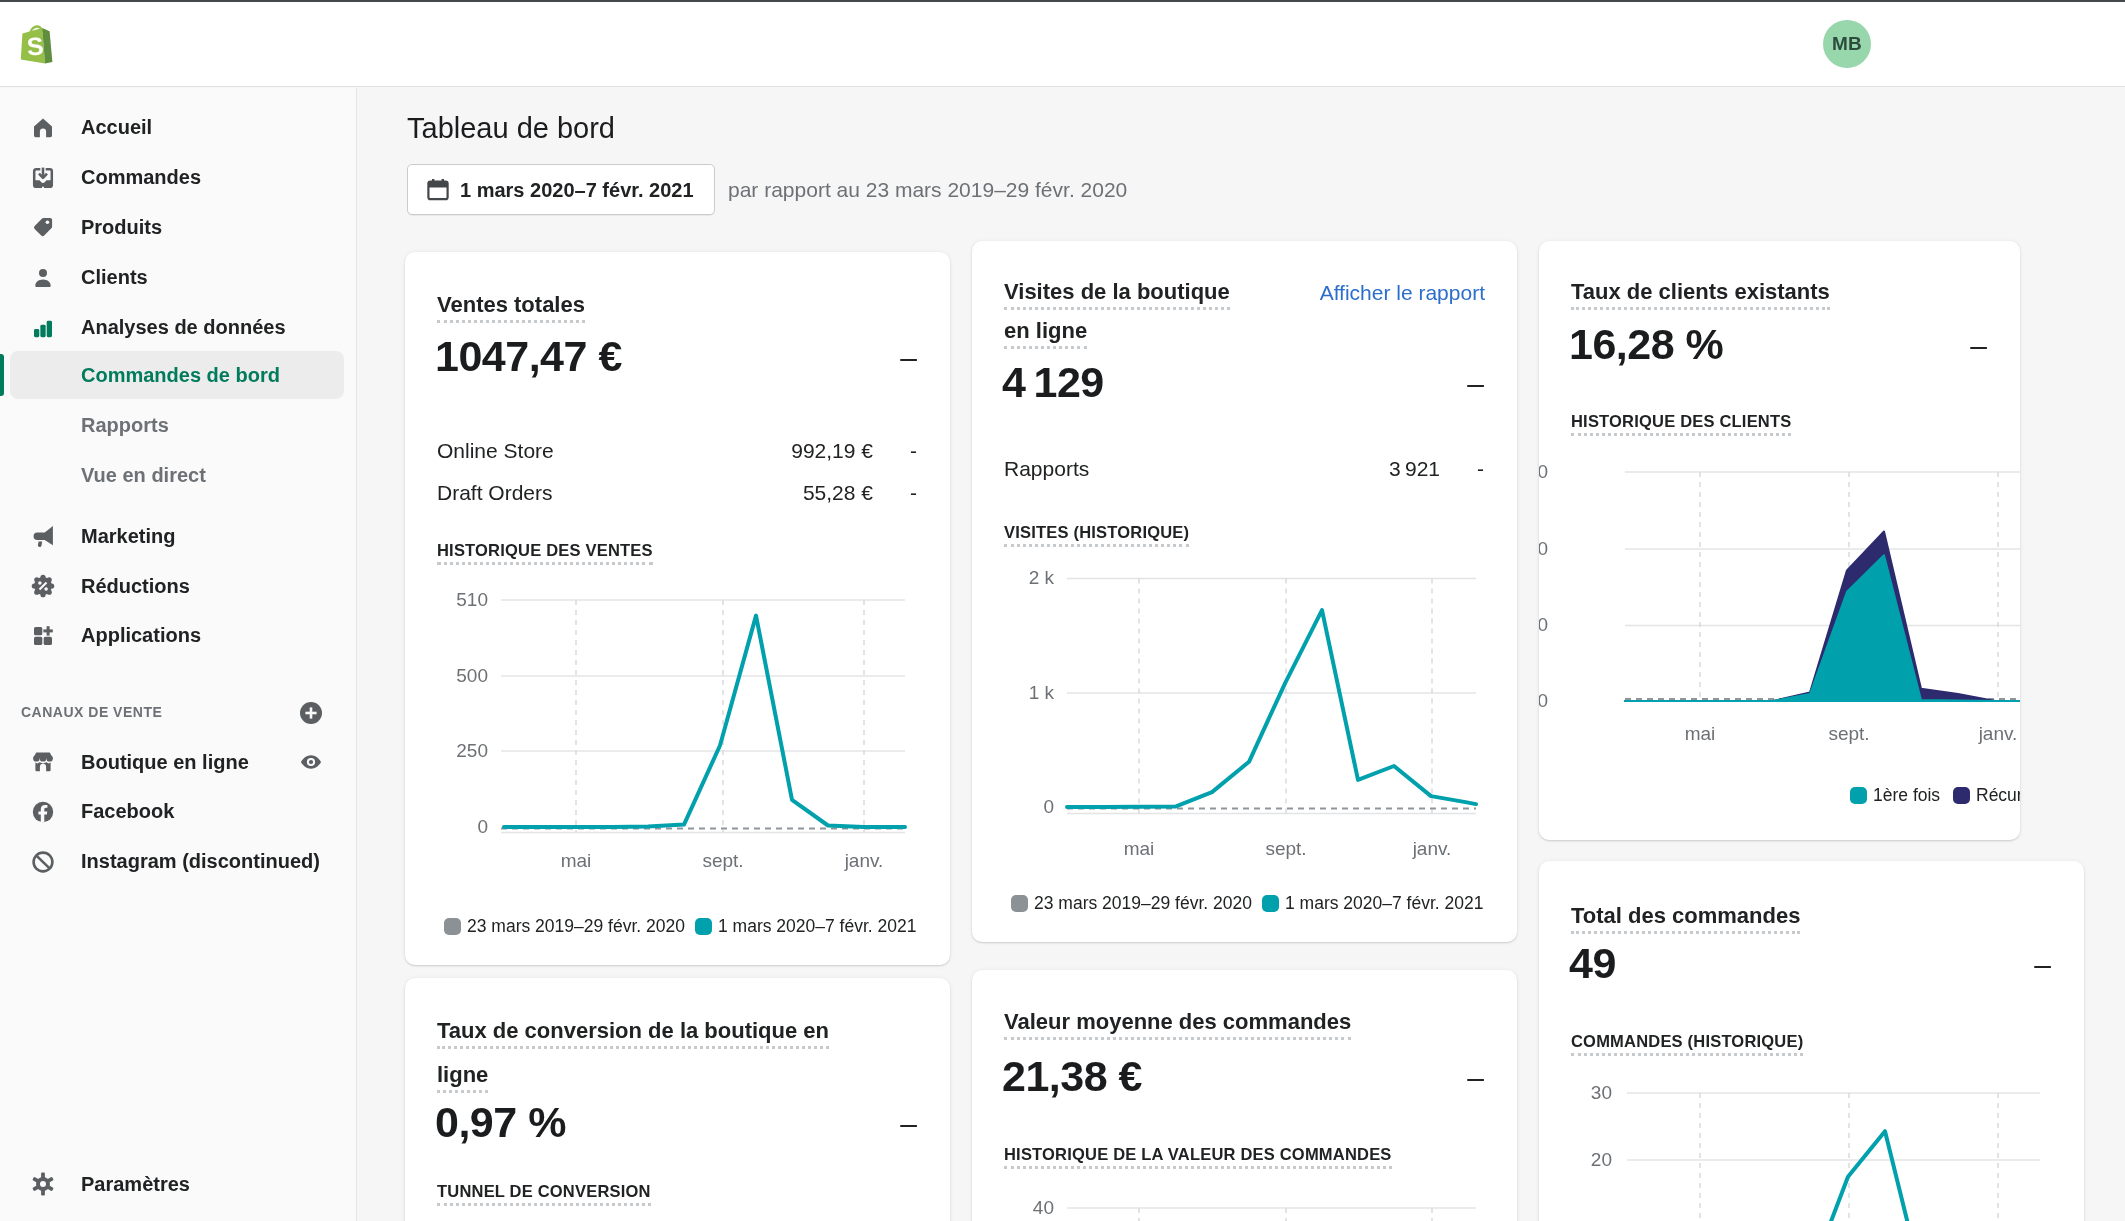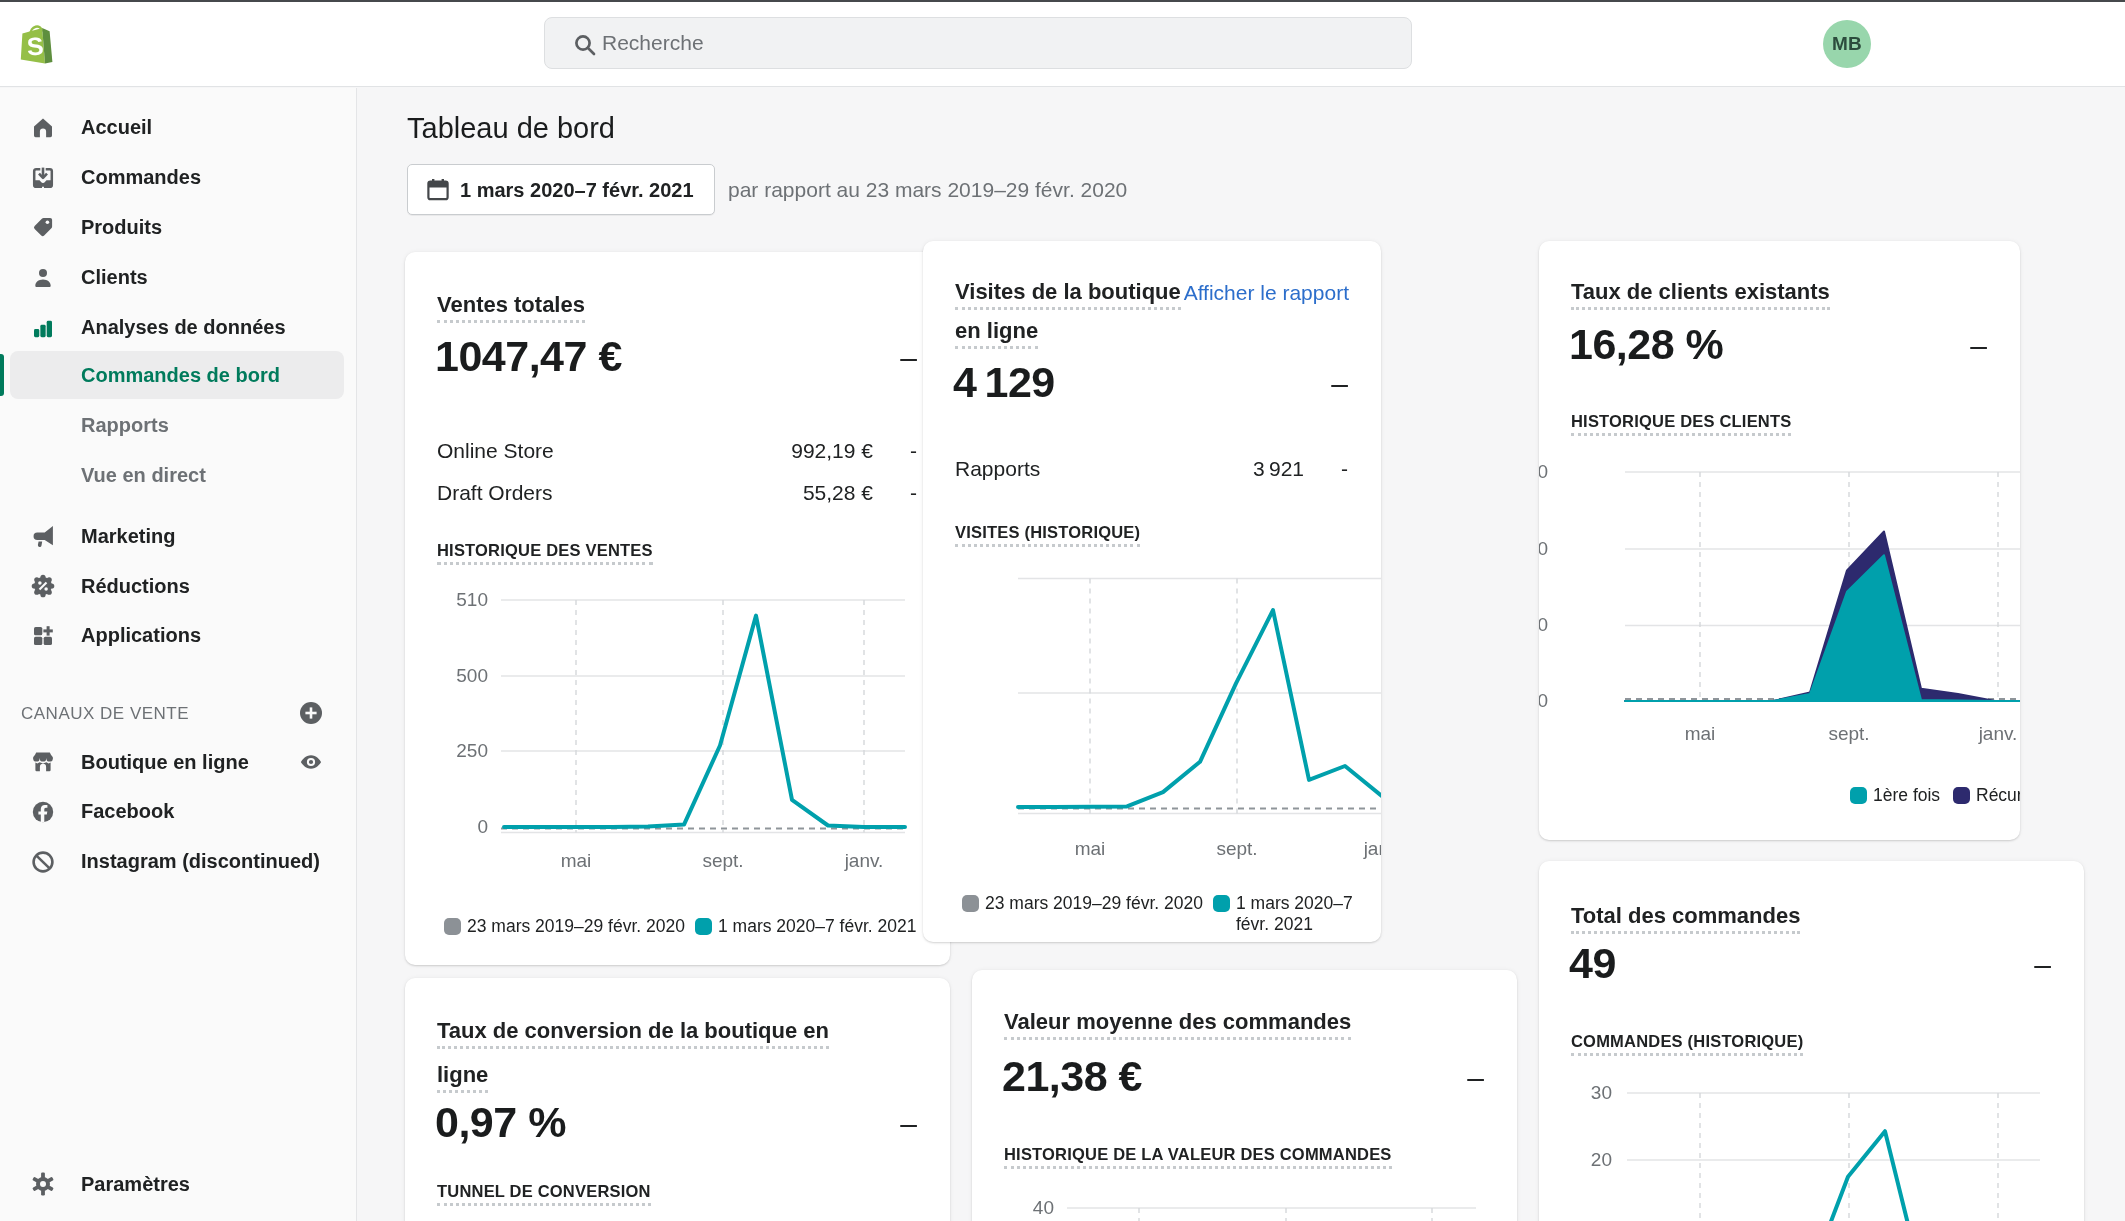--- a/index.html
+++ b/index.html
@@ -54,27 +54,20 @@
 </head>
 <body>
 <div id="page">
   <div id="header">
     <svg class="abs" style="left:18px;top:19px" width="40" height="47" viewBox="0 0 40 47">
       <path d="M12.6 14 C11.6 4.8 23.2 2.4 24 10.5" fill="none" stroke="#95bf47" stroke-width="2.4"></path>
       <polygon points="4.4,12.6 24.2,7 27,42.6 2.8,38.6" fill="#95bf47"></polygon>
       <polygon points="24.2,7 31.6,10.2 34.4,41 27,42.6" fill="#5e8e3e"></polygon>
       <text x="8.8" y="34" font-size="25" font-weight="bold" fill="#fff" transform="rotate(-4 15 25)" font-family="Liberation Sans, sans-serif">S</text>
     </svg>
-    <div id="search">
-      <svg class="abs" style="left:26px;top:13px" width="28" height="28" viewBox="0 0 28 28">
-        <circle cx="12" cy="12" r="6.6" fill="none" stroke="#5c5f62" stroke-width="2.7"></circle>
-        <line x1="17" y1="17" x2="23" y2="23" stroke="#5c5f62" stroke-width="2.7" stroke-linecap="round"></line>
-      </svg>
-      <span class="ph">Recherche</span>
-    </div>
     <div id="avatar">MB</div>
   </div>
   <div id="topstrip"></div>
   <div id="sidebar">
     <div id="pill"></div>
     <div id="greenbar"></div>
 
     <svg class="nav-ico" style="top:27.5px" viewBox="0 0 24 24">
       <path d="M12 2.6 21 10.4 21 19.6 a1.6 1.6 0 0 1 -1.6 1.6 H15.1 V15.6 a3.1 3.1 0 0 0 -6.2 0 V21.2 H4.6 A1.6 1.6 0 0 1 3 19.6 V10.4 Z" fill="#5c5f62"></path>
     </svg>
@@ -137,21 +130,21 @@
 
     <svg class="nav-ico" style="top:535.5px" viewBox="0 0 24 24">
       <rect x="3" y="3" width="8.3" height="8.3" rx="1.6" fill="#5c5f62"></rect>
       <rect x="3" y="12.7" width="8.3" height="8.3" rx="1.6" fill="#5c5f62"></rect>
       <rect x="12.7" y="12.7" width="8.3" height="8.3" rx="1.6" fill="#5c5f62"></rect>
       <rect x="15.6" y="2.2" width="3.0" height="9.4" fill="#5c5f62"></rect>
       <rect x="12.4" y="5.4" width="9.4" height="3.0" fill="#5c5f62"></rect>
     </svg>
     <div class="nav-item" style="top:536px">Applications</div>
 
-    <div class="abs" style="left:21px;top:616px;font-size:17px;font-weight:400;color:#6d7175;letter-spacing:.5px">CANAUX DE VENTE</div>
+    <div class="abs" style="left:21px;top:616px;font-size:14px;font-weight:700;color:#6d7175;letter-spacing:.5px">CANAUX DE VENTE</div>
     <svg class="abs" style="left:299px;top:612.5px" width="24" height="24" viewBox="0 0 24 24">
       <circle cx="12" cy="12" r="11" fill="#5c5f62"></circle>
       <line x1="12" y1="6.4" x2="12" y2="17.6" stroke="#fafafa" stroke-width="2.6"></line>
       <line x1="6.4" y1="12" x2="17.6" y2="12" stroke="#fafafa" stroke-width="2.6"></line>
     </svg>
 
     <svg class="nav-ico" style="top:662px" viewBox="0 0 24 24">
       <g fill="#5c5f62">
         <polygon points="5.2,2.6 18.8,2.6 21.9,8.4 2.1,8.4"></polygon>
         <circle cx="5.4" cy="8.4" r="3.2"></circle>
@@ -248,21 +241,21 @@
     </svg>
     <div class="xlbl" style="left:131px;top:598px">mai</div>
     <div class="xlbl" style="left:278px;top:598px">sept.</div>
     <div class="xlbl" style="left:419px;top:598px">janv.</div>
     <div class="lsq" style="left:39px;top:666px;background:#8c9196"></div>
     <div class="lgd" style="left:62px;top:664px">23 mars 2019–29 févr. 2020</div>
     <div class="lsq" style="left:290px;top:666px;background:#00a0ac"></div>
     <div class="lgd" style="left:313px;top:664px">1 mars 2020–7 févr. 2021</div>
   </div>
 
-  <div class="card" style="left:923px;top:241px;width:458px;height:701px">
+  <div class="card" style="left:972px;top:241px;width:545px;height:701px">
     <div class="ctitle" style="top:38px"><span class="dotted">Visites de la boutique</span></div>
     <div class="ctitle" style="top:77px"><span class="dotted">en ligne</span></div>
     <div class="link" style="right:32px;top:40px">Afficher le rapport</div>
     <div class="metric" style="top:120px">4 129</div>
     <div class="bigdash" style="top:128px">–</div>
     <div class="row" style="top:216px">
         <span class="lbl">Rapports</span>
         <span class="val">3 921</span>
         <span class="dsh">-</span>
       </div>

